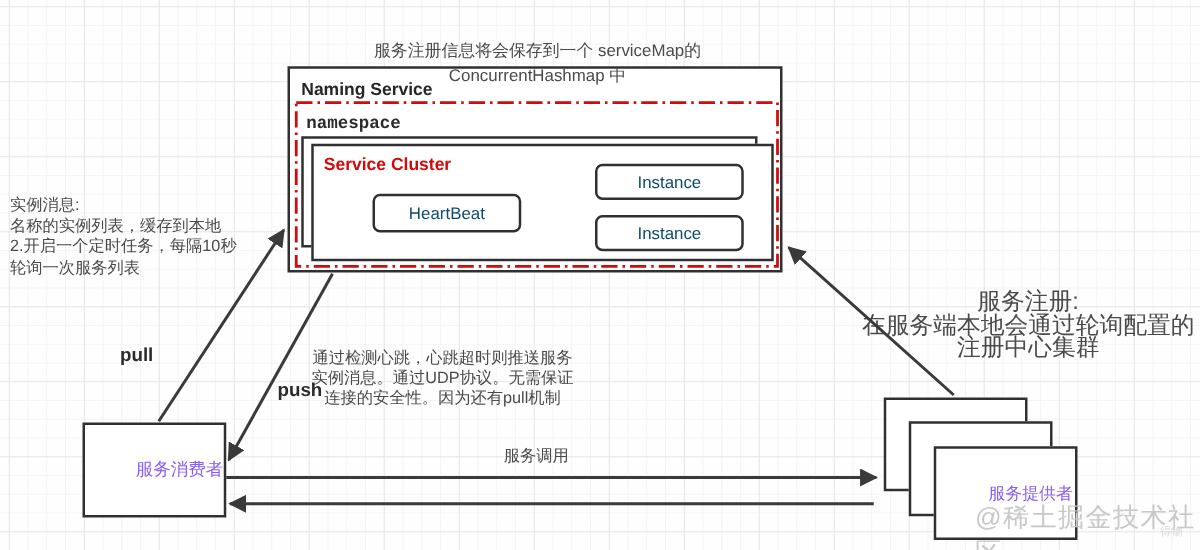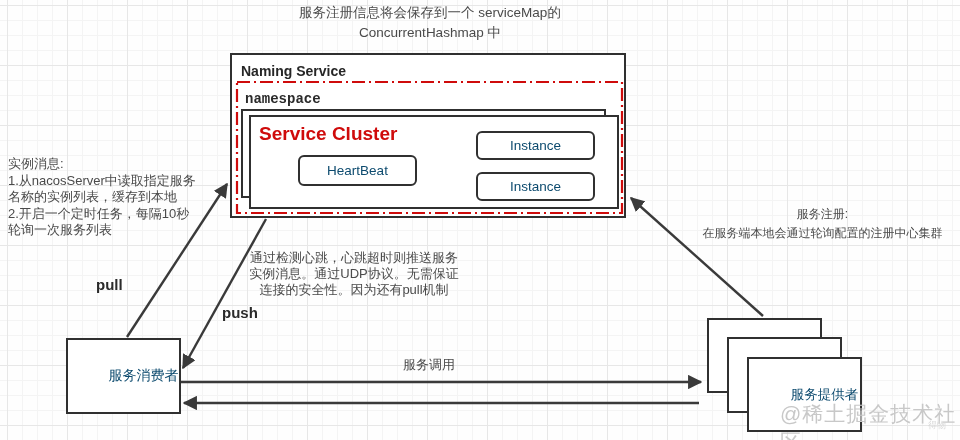--- a/index.html
+++ b/index.html
@@ -10,47 +10,47 @@
     background-image:
       linear-gradient(#e7e7e7 1px, transparent 1px),
       linear-gradient(90deg,#e7e7e7 1px, transparent 1px),
       linear-gradient(#f4f4f4 1px, transparent 1px),
       linear-gradient(90deg,#f4f4f4 1px, transparent 1px);
     background-size:60px 60px,60px 60px,15px 15px,15px 15px;
     background-position:7px 5px;
   }
   .box{position:absolute;background:#fff;border:2px solid #303030;box-sizing:border-box;z-index:2;}
   .note{position:absolute;color:#4a4a4a;font-size:13px;line-height:16.5px;z-index:3;}
-  .note.center{text-align:center;}
+  .note.center{text-align:center;margin-top:28px;}
   .lbl{position:absolute;color:#2b2b2b;font-weight:bold;z-index:3;}
   
   .naming-box{left:230px;top:53px;width:396px;height:165px;z-index:1;}
   .naming-title{position:absolute;left:9px;top:8px;font-weight:bold;font-size:14px;color:#262626;}
   .ns-label{left:245px;top:91px;font-size:14px;z-index:3;font-family:Liberation Mono, monospace;}
   .cluster-back{left:241px;top:109px;width:365px;height:89px;z-index:2;}
   .cluster-front{left:249px;top:115px;width:370px;height:94px;z-index:3;}
-  .cluster-title{position:absolute;left:8px;top:6px;font-weight:bold;font-size:19px;color:#cf0b0b;}
+  .cluster-title{position:absolute;left:8px;top:6px;font-weight:bold;font-size:14px;color:#cf0b0b;}
   .pill{position:absolute;background:#fff;border:2px solid #303030;border-radius:6px;
         box-sizing:border-box;display:flex;align-items:center;justify-content:center;
         font-size:13.5px;color:#0c4a6e;z-index:4;}
   .heartbeat{left:298px;top:155px;width:119px;height:31px;}
   .inst1{left:476px;top:131px;width:119px;height:29px;}
   .inst2{left:476px;top:172px;width:119px;height:29px;}
   
-  .node{display:flex;align-items:center;justify-content:center;font-size:14px;color:#0c4a6e;
+  .node{display:flex;align-items:center;justify-content:center;font-size:14px;color:#8b5cf6;
         border-width:2.5px;padding-left:40px;}
   .consumer{left:66px;top:338px;width:115px;height:76px;z-index:4;}
   .prov-back{left:707px;top:318px;width:115px;height:75px;z-index:2;}
   .prov-mid{left:727px;top:337px;width:115px;height:76px;z-index:3;}
   .prov-front{left:747px;top:357px;width:115px;height:75px;z-index:4;font-size:13.5px;}
   
   .top-note{left:260px;top:3px;width:340px;font-size:13.5px;line-height:20px;color:#4a4a4a;}
   .left-note{left:8px;top:156px;width:205px;}
   .mid-note{left:238px;top:250px;width:232px;line-height:16px;}
-  .right-note{left:685px;top:205px;width:275px;font-size:12px;line-height:18.5px;}
+  .right-note{left:685px;top:205px;width:275px;font-size:19px;line-height:18.5px;}
   .pull-lbl{left:96px;top:276px;font-size:15px;}
   .push-lbl{left:222px;top:304px;font-size:15px;}
   .call-lbl{left:403px;top:356px;font-size:13px;color:#4a4a4a;font-weight:normal;z-index:3;position:absolute;}
   
   .wm{position:absolute;left:780px;top:400px;font-size:21px;color:#c8c8c8;z-index:6;letter-spacing:1px;}
   .wm-sub{position:absolute;left:928px;top:419px;font-size:9px;color:#d9d9d9;z-index:6;}
   svg.overlay{position:absolute;left:0;top:0;z-index:10;pointer-events:none;}
 </style>
 </head>
 <body>
@@ -69,21 +69,20 @@
   <div class="box cluster-back"></div>
   <div class="box cluster-front">
     <div class="cluster-title">Service Cluster</div>
   </div>
   <div class="pill heartbeat">HeartBeat</div>
   <div class="pill inst1">Instance</div>
   <div class="pill inst2">Instance</div>
 
   <div class="note left-note">
     <div>实例消息:</div>
-    <div>1.从nacosServer中读取指定服务</div>
     <div>名称的实例列表，缓存到本地</div>
     <div>2.开启一个定时任务，每隔10秒</div>
     <div>轮询一次服务列表</div>
   </div>
 
   <div class="note center mid-note">
     <div>通过检测心跳，心跳超时则推送服务</div>
     <div>实例消息。通过UDP协议。无需保证</div>
     <div>连接的安全性。因为还有pull机制</div>
   </div>

